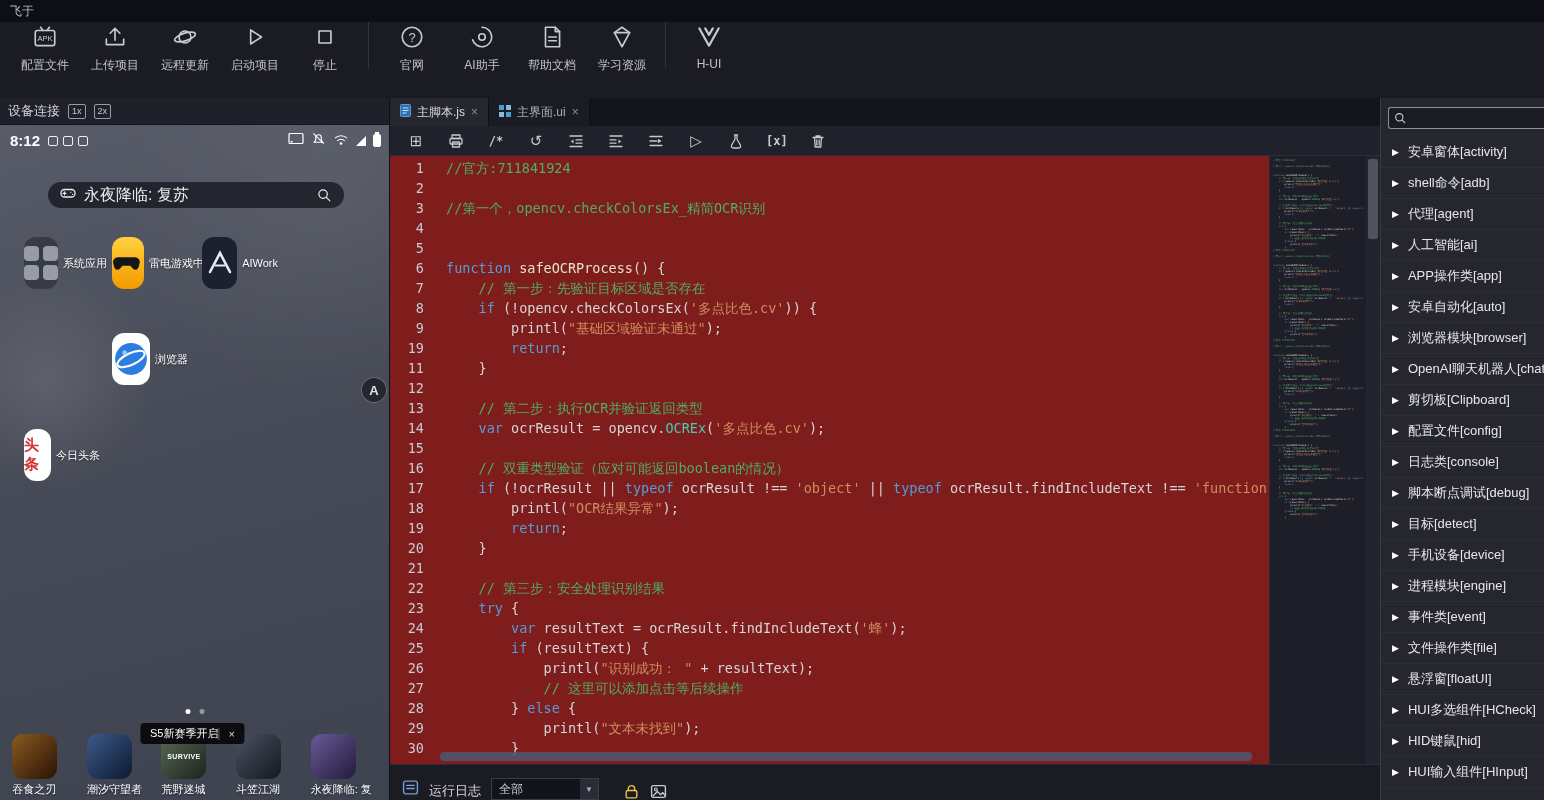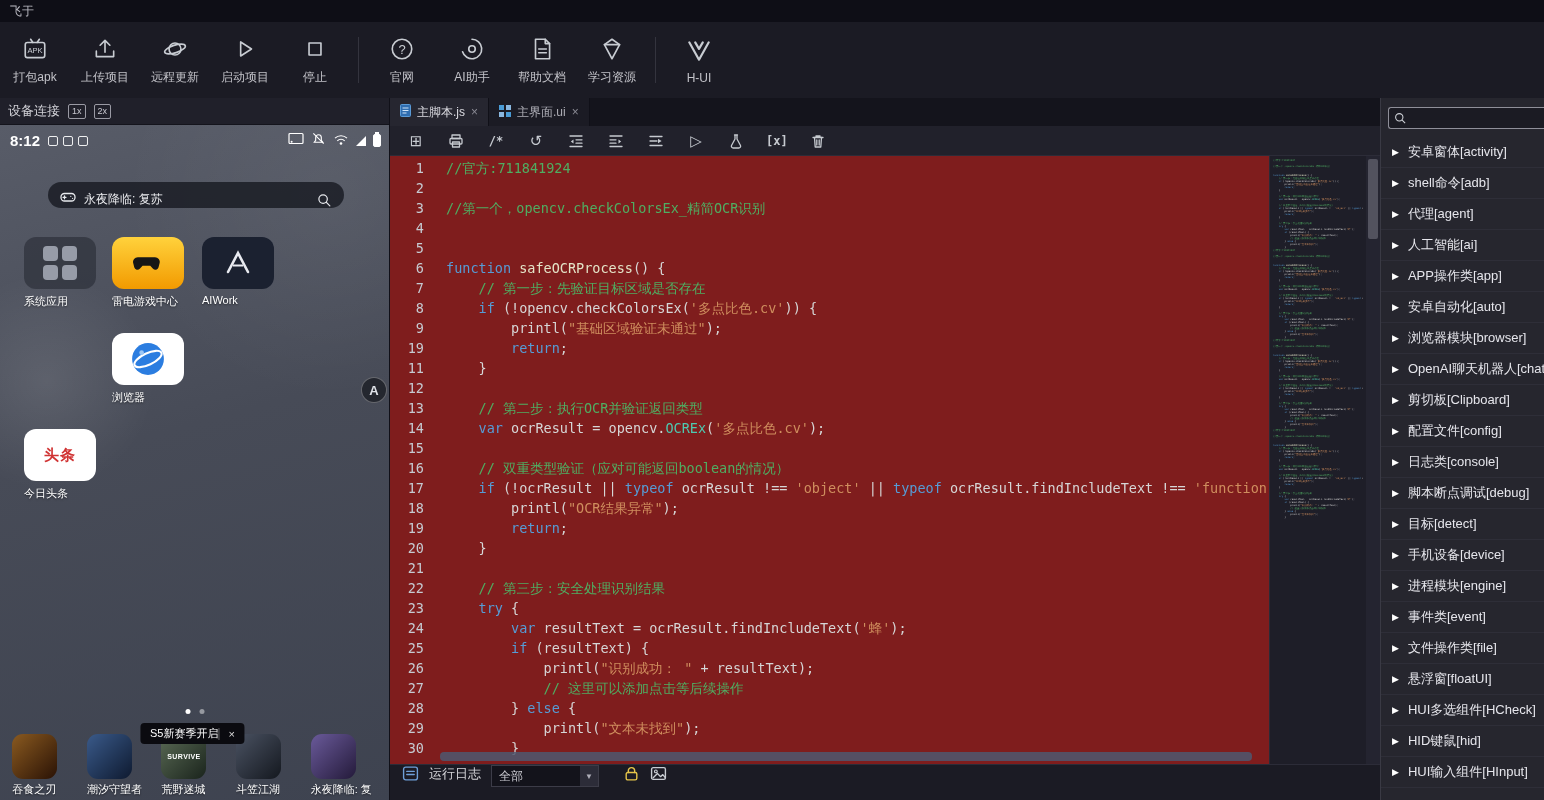--- a/index.html
+++ b/index.html
@@ -1,44 +1,44 @@
 <!DOCTYPE html>
 <html><head>
 <meta charset="utf-8">
 <style>
 *{margin:0;padding:0;box-sizing:border-box}
 html,body{width:1544px;height:800px;background:#000;overflow:hidden}
 body{font-family:"Liberation Sans","DejaVu Sans",sans-serif;color:#d6d6da}
 .app{width:1544px;height:800px;display:flex;flex-direction:column;background:#1b1b24}
 .titlebar{height:22px;background:#0e0e16;font-size:12px;color:#b8b8c0;line-height:22px;padding-left:10px}
-.toolbar{height:76px;display:flex;align-items:center;background:#1b1b24;padding-left:0}
+.toolbar{height:76px;display:flex;align-items:flex-start;background:#1b1b24;padding-left:10px}
 .tb-item{width:70px;display:flex;flex-direction:column;align-items:center;gap:5px;cursor:pointer}
 .tb-icon{height:30px;display:flex;align-items:center;justify-content:center;color:#c8ccd2}
 .tb-icon svg{stroke:#c8ccd2;fill:none;stroke-width:1.5;stroke-linecap:round;stroke-linejoin:round}
 .tb-label{font-size:12px;color:#c2c2c8;white-space:nowrap}
 .vsep{width:1px;height:46px;background:#34343e;margin:0 8px}
 .main{flex:1;display:flex;min-height:0}
 
 .left-panel{width:390px;display:flex;flex-direction:column;border-right:1px solid #101018;flex-shrink:0}
 .device-header{height:27px;background:#20202a;display:flex;align-items:center;gap:8px;padding:0 8px;font-size:13px;color:#d0d0d6;border-bottom:1px solid #14141c}
 .scale-btn{font-size:9px;border:1px solid #9a9aa4;color:#c8c8d0;border-radius:2px;padding:0 3px;line-height:13px;cursor:pointer}
 .phone{flex:1;position:relative;background:linear-gradient(165deg,#585c68,#474b57 45%,#3e4350);overflow:hidden}
 .phone::before{content:"";position:absolute;inset:0;background:radial-gradient(circle at 12% 38%,rgba(255,255,255,.10),transparent 20%),radial-gradient(circle at 85% 10%,rgba(255,255,255,.05),transparent 30%)}
 .statusbar{position:absolute;top:6px;left:10px;right:8px;display:flex;align-items:center;gap:5px;color:#fff;z-index:2}
 .status-time{font-size:15px;font-weight:700;margin-right:3px}
 .mini-sq{width:10px;height:10px;border:1.2px solid rgba(255,255,255,.9);border-radius:2px}
 .status-right{margin-left:auto;display:flex;align-items:center;gap:7px}
 .status-right svg{stroke:#fff;fill:none;stroke-width:1.2}
 .sig-tri{width:0;height:0;border-left:10px solid transparent;border-bottom:10px solid #fff}
 .battery{width:8px;height:13px;border:1.2px solid #fff;border-radius:2px;position:relative;background:#fff}
 .battery::before{content:"";position:absolute;top:-3px;left:1px;right:1px;height:2px;background:#fff}
-.search-pill{position:absolute;top:57px;left:48px;width:296px;height:26px;border-radius:13px;background:rgba(22,25,33,.8);display:flex;align-items:flex-end;gap:8px;padding:0 12px;color:#ecedf0;font-size:12px;z-index:2}
+.search-pill{position:absolute;top:57px;left:48px;width:296px;height:26px;border-radius:13px;background:rgba(22,25,33,.8);display:flex;align-items:center;gap:8px;padding:0 12px;color:#ecedf0;font-size:16px;z-index:2}
 .search-pill svg{stroke:#e8eaee;fill:none;stroke-width:1.3;stroke-linecap:round}
 .search-pill .mag{margin-left:auto;display:flex}
-.app-item{position:absolute;width:76px;display:flex;flex-direction:column;gap:5px;z-index:2}
+.app-item{position:absolute;width:76px;display:flex;flex-direction:row;align-items:center;gap:5px;z-index:2}
 .tile{width:72px;height:52px;border-radius:12px;display:flex;align-items:center;justify-content:center}
 .app-label{font-size:11px;color:#fff;text-shadow:0 1px 2px rgba(0,0,0,.55);white-space:nowrap}
 .sys-grid{display:grid;grid-template-columns:15px 15px;gap:4px}
 .sys-grid span{width:15px;height:15px;background:#a8aeba;border-radius:4px;opacity:.85}
 .toutiao-logo{color:#d03333;font-weight:700;font-size:15px;letter-spacing:1px}
 .float-ball{position:absolute;top:252px;right:2px;width:26px;height:26px;border-radius:50%;background:rgba(28,30,38,.8);border:1px solid rgba(255,255,255,.3);display:flex;align-items:center;justify-content:center;color:#dfe2e8;font-size:13px;font-weight:700;z-index:3}
 .page-dots{position:absolute;bottom:86px;left:50%;transform:translateX(-50%);display:flex;gap:9px;z-index:2}
 .dot{width:5px;height:5px;border-radius:50%;background:rgba(255,255,255,.45)}
 .dot.active{background:#fff}
 .tooltip{position:absolute;bottom:56px;left:50%;transform:translateX(-52%);background:#0b0b10;border-radius:4px;height:21px;display:flex;align-items:center;padding:0 10px;font-size:11px;color:#fff;white-space:nowrap;z-index:3}
@@ -62,21 +62,21 @@
 .gutter .ln{height:20px}
 .code-col{flex:1;min-width:0;overflow:hidden;white-space:pre;padding-left:8px}
 .cl{height:20px}
 .tk-c{color:#4fae62}.tk-k{color:#569cd6}.tk-s{color:#cf8e5e}.tk-p{color:#d6d6d6}.tk-m{color:#4ec9b0}.tk-f{color:#e4e4c8}
 .minimap{position:absolute;top:0;bottom:0;right:14px;width:97px;background:#1e1e28;border-left:1px solid #2b2b36;overflow:hidden;padding:3px 3px;z-index:2}
 .ml{height:3px;font-size:2.4px;line-height:3px;white-space:pre;overflow:hidden}
 .vscroll{position:absolute;top:0;bottom:0;right:0;width:14px;background:#242430;z-index:3}
 .vthumb{position:absolute;top:3px;left:2px;right:2px;height:80px;background:#52525e;border-radius:2px;cursor:pointer}
 .hscroll{position:absolute;bottom:3px;left:50px;right:128px;height:9px;z-index:3}
 .hthumb{height:100%;width:100%;background:#4e5870;border-radius:4px;opacity:.85;cursor:pointer}
-.logbar{height:36px;background:#1b1b24;border-top:1px solid #2c2c38;display:flex;align-items:flex-start;gap:10px;padding:0 12px}
+.logbar{height:36px;background:#1b1b24;border-top:1px solid #2c2c38;display:flex;align-items:flex-end;gap:10px;padding:0 12px}
 .logbar svg{fill:none;stroke-linecap:round;stroke-linejoin:round}
 .logbar .label{font-size:13px;color:#d6d6da}
 .select{width:108px;height:22px;background:#13131b;border:1px solid #3c3c48;display:flex;align-items:center;font-size:12px;color:#cfcfd6;cursor:pointer}
 .select .val{flex:1;padding:0 7px}
 .select .arrow{width:18px;height:100%;background:#2c2c38;display:flex;align-items:center;justify-content:center;font-size:8px;color:#aeaeb8}
 .logbar .lock{margin-left:14px;display:flex;cursor:pointer}
 .logbar .img{display:flex;cursor:pointer}
 
 .right-panel{width:164px;background:#26262e;border-left:1px solid #3a3a44;display:flex;flex-direction:column;flex-shrink:0}
 .api-search{padding:9px 0 8px 7px}
@@ -96,21 +96,21 @@
 
   <div class="toolbar">
     <div class="tb-item">
       <span class="tb-icon">
         <svg width="26" height="26" viewBox="0 0 24 24">
             <path d="M8 3l2 3M16 3l-2 3"></path>
             <rect x="3" y="6" width="18" height="14" rx="2"></rect>
             <text x="12" y="16" font-size="7" text-anchor="middle" fill="#c8ccd2" stroke="none">APK</text>
           </svg>
       </span>
-      <span class="tb-label">打包apk</span>
+      <span class="tb-label">配置文件</span>
     </div>
     <div class="tb-item">
       <span class="tb-icon">
         <svg width="26" height="26" viewBox="0 0 24 24">
             <path d="M12 15V4M7.5 8.5L12 4l4.5 4.5"></path>
             <path d="M4 14v5h16v-5"></path>
           </svg>
       </span>
       <span class="tb-label">上传项目</span>
     </div>

